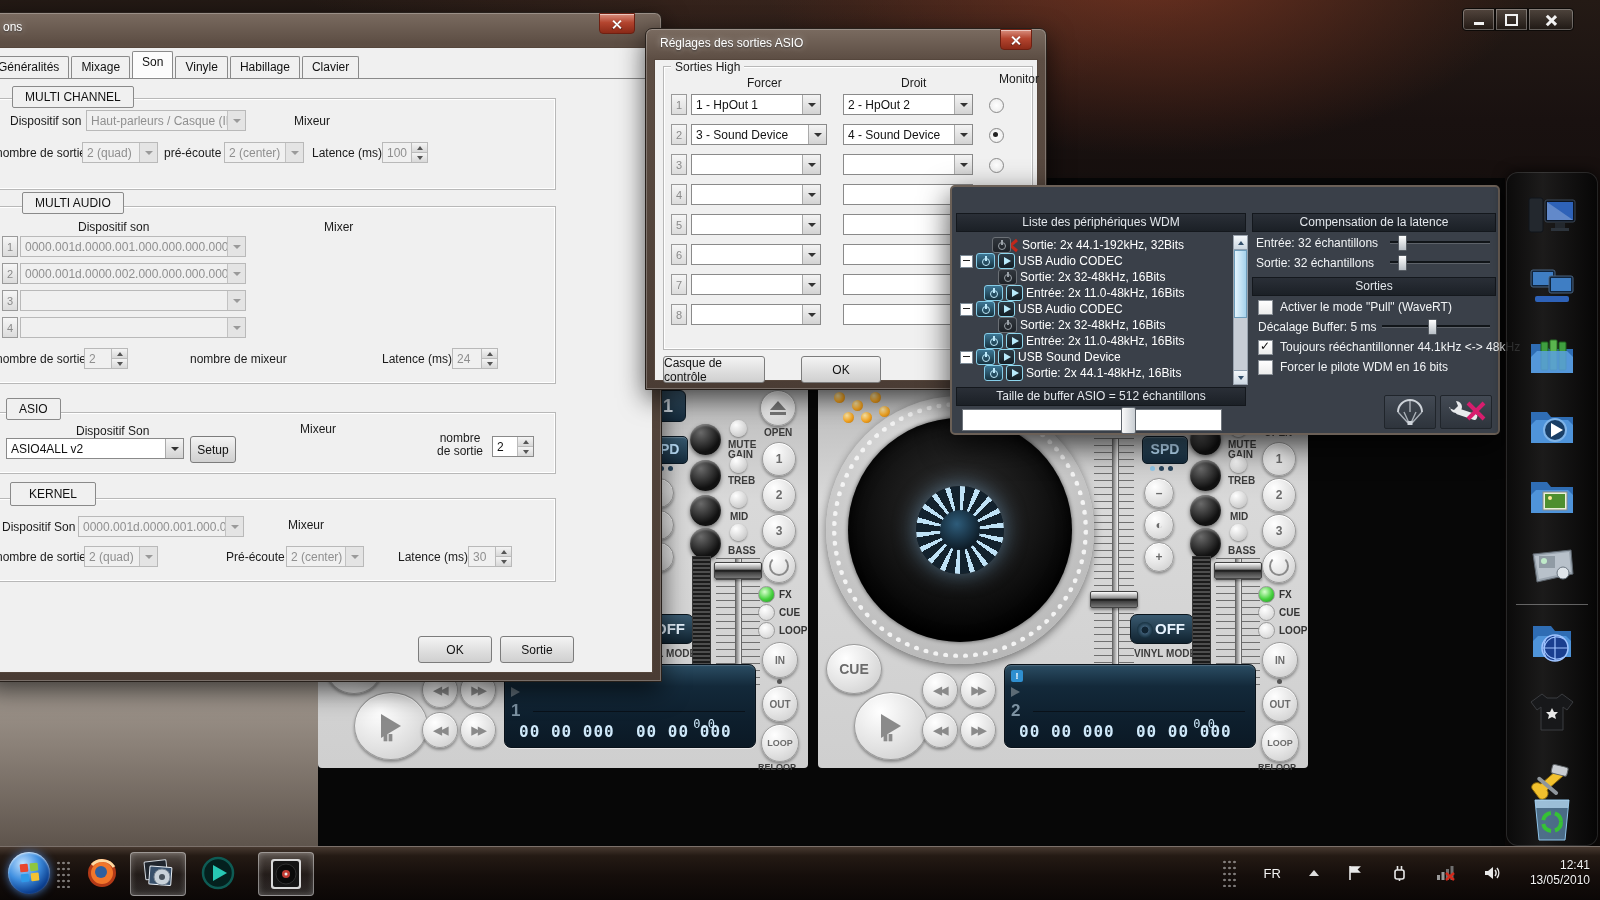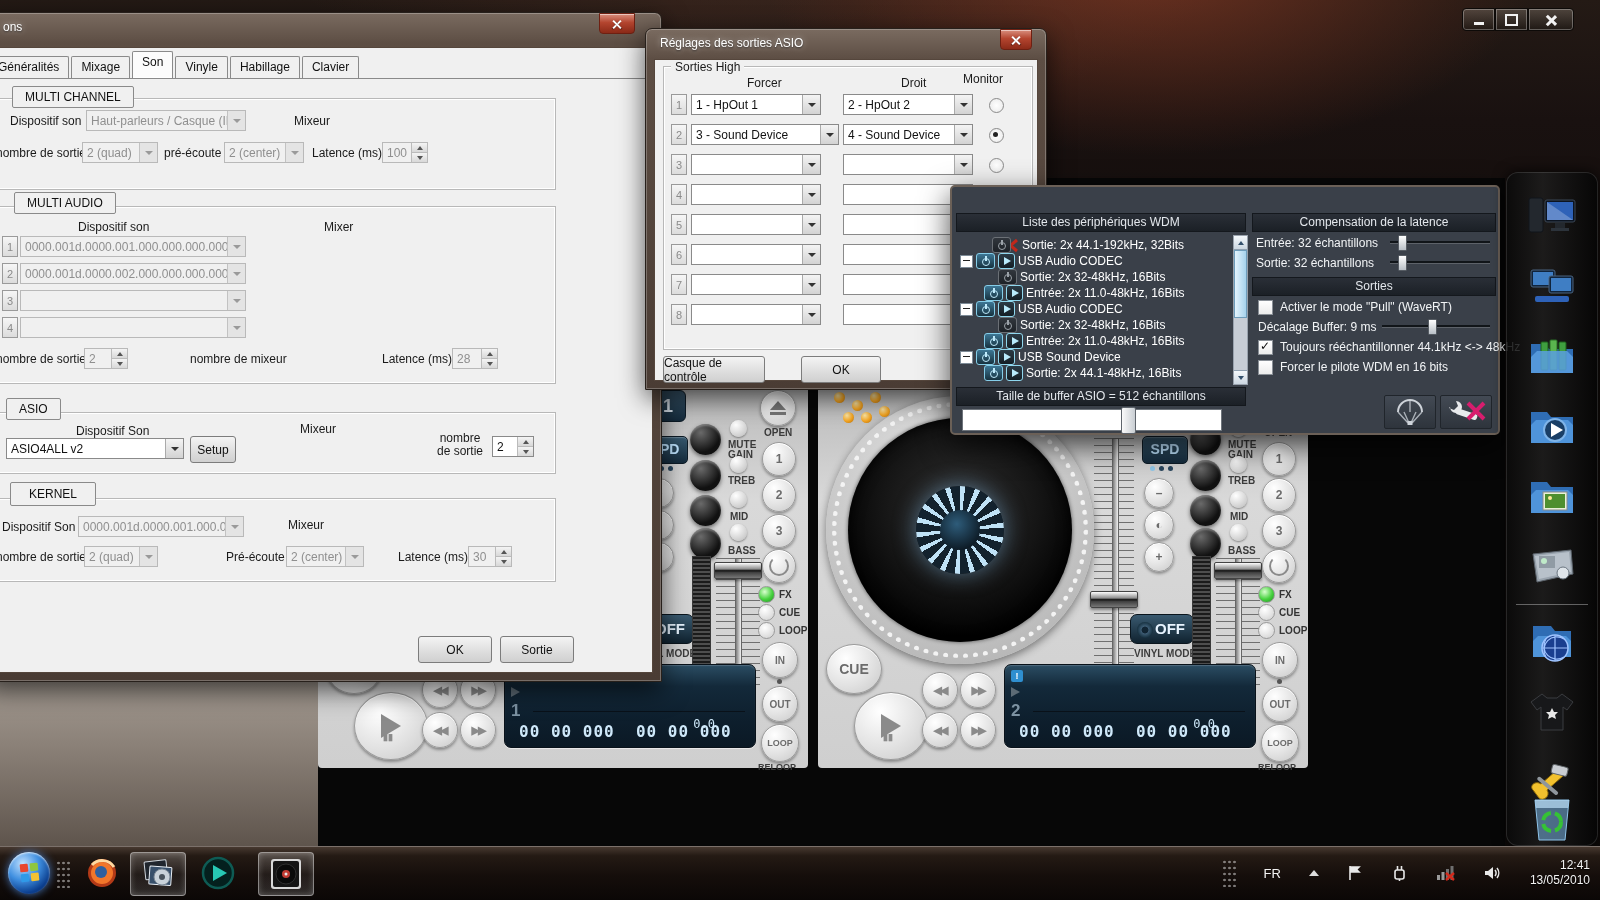--- a/index.html
+++ b/index.html
@@ -463,21 +463,21 @@
         </div>
       <div class="lbl" style="left:318px;top:98px">Latence (ms)</div>
       <div class="spin dis" style="left:388px;top:94px;width:46px">
           <span>100</span>
           <div class="ud">
             <b class="u"></b>
             <b class="d"></b>
           </div>
         </div>
 
-      <div class="secbtn" style="left:20px;top:144px">MULTI AUDIO</div>
+      <div class="secbtn" style="left:28px;top:144px">MULTI AUDIO</div>
       <div class="group" style="left:4px;top:158px;width:556px;height:176px"></div>
       <div class="hdr" style="left:84px;top:172px">Dispositif son</div>
       <div class="hdr" style="left:330px;top:172px">Mixer</div>
       <div class="numbtn" style="left:8px;top:188px">1</div>
       <div class="combo dis" style="left:26px;top:188px;width:226px">
           <span>0000.001d.0000.001.000.000.000.000.000</span>
           <div class="dd"></div>
         </div>
       <div class="numbtn" style="left:8px;top:215px">2</div>
       <div class="combo dis" style="left:26px;top:215px;width:226px">
@@ -498,21 +498,21 @@
       <div class="spin dis" style="left:90px;top:300px;width:44px">
           <span>2</span>
           <div class="ud">
             <b class="u"></b>
             <b class="d"></b>
           </div>
         </div>
       <div class="lbl" style="left:196px;top:304px">nombre de mixeur</div>
       <div class="lbl" style="left:388px;top:304px">Latence (ms)</div>
       <div class="spin dis" style="left:458px;top:300px;width:46px">
-          <span>28</span>
+          <span>24</span>
           <div class="ud">
             <b class="u"></b>
             <b class="d"></b>
           </div>
         </div>
 
       <div class="secbtn" style="left:12px;top:350px">ASIO</div>
       <div class="group" style="left:4px;top:364px;width:556px;height:60px"></div>
       <div class="hdr" style="left:82px;top:376px">Dispositif Son</div>
       <div class="hdr" style="left:306px;top:374px">Mixeur</div>
@@ -565,35 +565,35 @@
   <div class="aero" style="left:645px;top:28px;width:400px;height:360px;z-index:20">
     <span class="titletext" style="left:14px">Réglages des sorties ASIO</span>
     <div class="xbtn" style="right:14px;width:30px">
         <i></i>
       </div>
     <div class="client" style="top:30px">
       <div class="group" style="left:8px;top:6px;width:368px;height:282px"></div>
       <div class="hdr" style="left:16px;top:0px;background:#f0f0f0;padding:0 4px">Sorties High</div>
       <div class="hdr" style="left:92px;top:16px">Forcer</div>
       <div class="hdr" style="left:246px;top:16px">Droit</div>
-      <div class="hdr" style="left:308px;top:12px">Monitor</div>
+      <div class="hdr" style="left:344px;top:12px">Monitor</div>
 
       <div class="numbtn" style="left:16px;top:34px">1</div>
       <div class="combo" style="left:36px;top:34px;width:130px">
           <span>1 - HpOut 1</span>
           <div class="dd"></div>
         </div>
       <div class="combo" style="left:188px;top:34px;width:130px">
           <span>2 - HpOut 2</span>
           <div class="dd"></div>
         </div>
       <div class="radio" style="left:334px;top:38px"></div>
 
       <div class="numbtn" style="left:16px;top:64px">2</div>
-      <div class="combo" style="left:36px;top:64px;width:148px">
+      <div class="combo" style="left:36px;top:64px;width:136px">
           <span>3 - Sound Device</span>
           <div class="dd"></div>
         </div>
       <div class="combo" style="left:188px;top:64px;width:130px">
           <span>4 - Sound Device</span>
           <div class="dd"></div>
         </div>
       <div class="radio sel" style="left:334px;top:68px"></div>
 
       <div class="numbtn" style="left:16px;top:94px">3</div>
@@ -742,21 +742,21 @@
     <div class="sl" style="left:438px;top:68px;width:100px">
         <div class="groove"></div>
         <div class="sh" style="left:8px"></div>
       </div>
     <div class="a4a-head" style="left:300px;top:90px;width:242px">Sorties</div>
     <div class="optrow" style="left:306px;top:112px">
       <div class="cb"></div>
         <span>Activer le mode "Pull" (WaveRT)</span>
     </div>
     <div class="optrow" style="left:306px;top:132px">
-        <span>Décalage Buffer: 9 ms</span>
+        <span>Décalage Buffer: 5 ms</span>
       </div>
     <div class="sl" style="left:430px;top:132px;width:108px">
         <div class="groove"></div>
         <div class="sh" style="left:46px"></div>
       </div>
     <div class="optrow" style="left:306px;top:152px">
       <div class="cb on"></div>
         <span>Toujours rééchantillonner 44.1kHz &lt;-&gt; 48kHz</span>
     </div>
     <div class="optrow" style="left:306px;top:172px">

